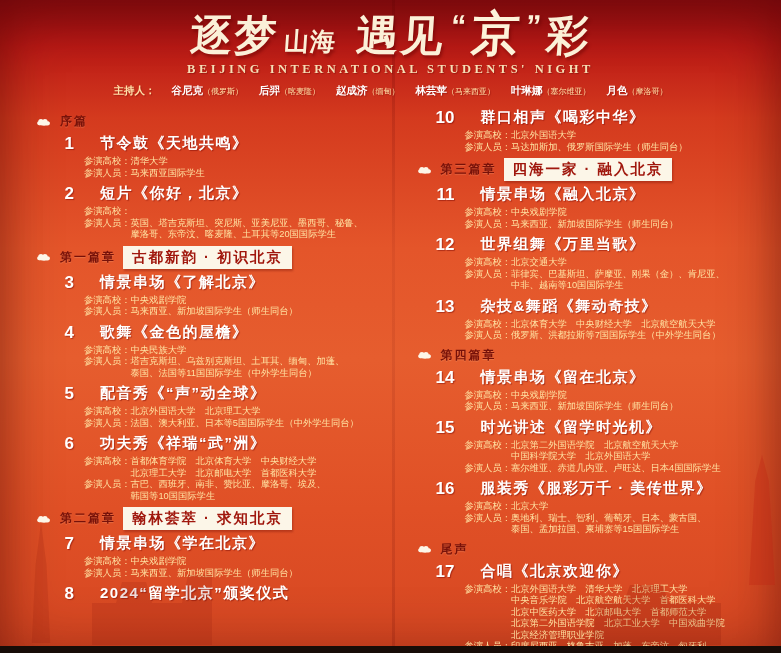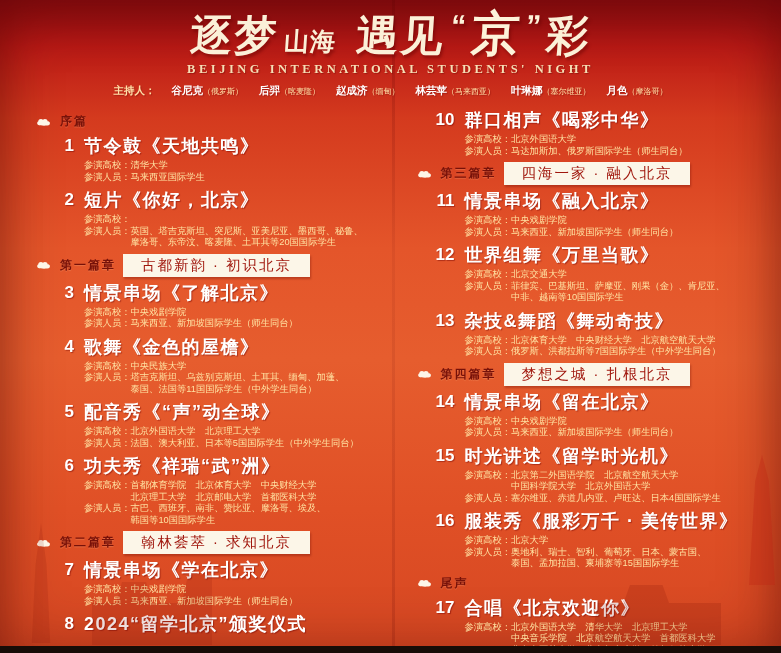--- a/index.html
+++ b/index.html
@@ -32,29 +32,29 @@
     font-size:10.5px;color:#fff;font-weight:bold;text-shadow:1px 1px 1px rgba(110,0,0,.4);}
   .hosts .hlabel{color:#ffe0a8;}
   .host .origin{font-size:8px;color:#ffe0a8;font-weight:normal;}
 
   .cols{display:flex;gap:42px;padding:10px 26px 0 36px;}
   .col{flex:1;min-width:0;}
 
   .sec-head,.chapter{display:flex;align-items:center;gap:7px;margin:5px 0 4px;}
   .sec-title,.ch-label{color:#771109;font-weight:bold;font-size:12px;letter-spacing:2px;
     text-shadow:0 1px 1px rgba(255,200,150,.25);}
-  .ch-box{background:#fcf6e8;color:#a0170d;font-weight:normal;font-size:14.5px;
-    letter-spacing:2px;padding:2px 18px;box-shadow:1px 2px 2px rgba(90,0,0,.3);}
+  .ch-box{background:#fcf6e8;color:#a0170d;font-weight:bold;font-size:14.5px;
+    letter-spacing:2px;padding:2px 9px;box-shadow:1px 2px 2px rgba(90,0,0,.3);}
   .cloud{flex:0 0 auto;}
 
   .item{margin:0 0 5px;padding-left:12px;}
-  .item-head{display:flex;align-items:center;gap:10px;margin-bottom:2px;color:#fff;
+  .item-head{display:flex;align-items:flex-start;gap:26px;margin-bottom:2px;color:#fff;
     text-shadow:1px 1px 1px rgba(110,0,0,.45);}
   .num{font-size:17px;font-weight:bold;min-width:26px;text-align:right;}
-  .ititle{font-size:18px;font-weight:bold;letter-spacing:1.5px;}
+  .ititle{font-size:15px;font-weight:bold;letter-spacing:1.5px;}
   .detail{display:flex;margin-left:36px;font-size:9.3px;line-height:11.5px;color:#ffe2a2;}
   .dlabel{white-space:nowrap;}
   .dval{white-space:pre-line;}
 </style>
 </head>
 <body>
 
 <div class="page">
   <div class="fold"></div>
   <div class="wm t1"></div>
@@ -297,21 +297,20 @@
             <span class="dlabel">参演人员：</span>
             <span class="dval">俄罗斯、洪都拉斯等7国国际学生（中外学生同台）</span>
           </div>
       </div>
 
       <div class="chapter">
         <svg class="cloud" viewBox="0 0 22 12" width="17" height="10">
             <path d="M3 10C1 9 1 6 3 5c0-3 4-4 6-2 2-2 6-1 6 2 3 0 4 3 2 5-1 1-12 1-14 0z" fill="#fdf6e8"></path>
           </svg>
         <span class="ch-label">第四篇章</span>
-        <span class="ch-box">梦想之城 · 扎根北京</span>
       </div>
 
       <div class="item">
         <div class="item-head">
             <span class="num">14</span>
             <span class="ititle">情景串场《留在北京》</span>
           </div>
         <div class="detail">
             <span class="dlabel">参演高校：</span>
             <span class="dval">中央戏剧学院</span>

